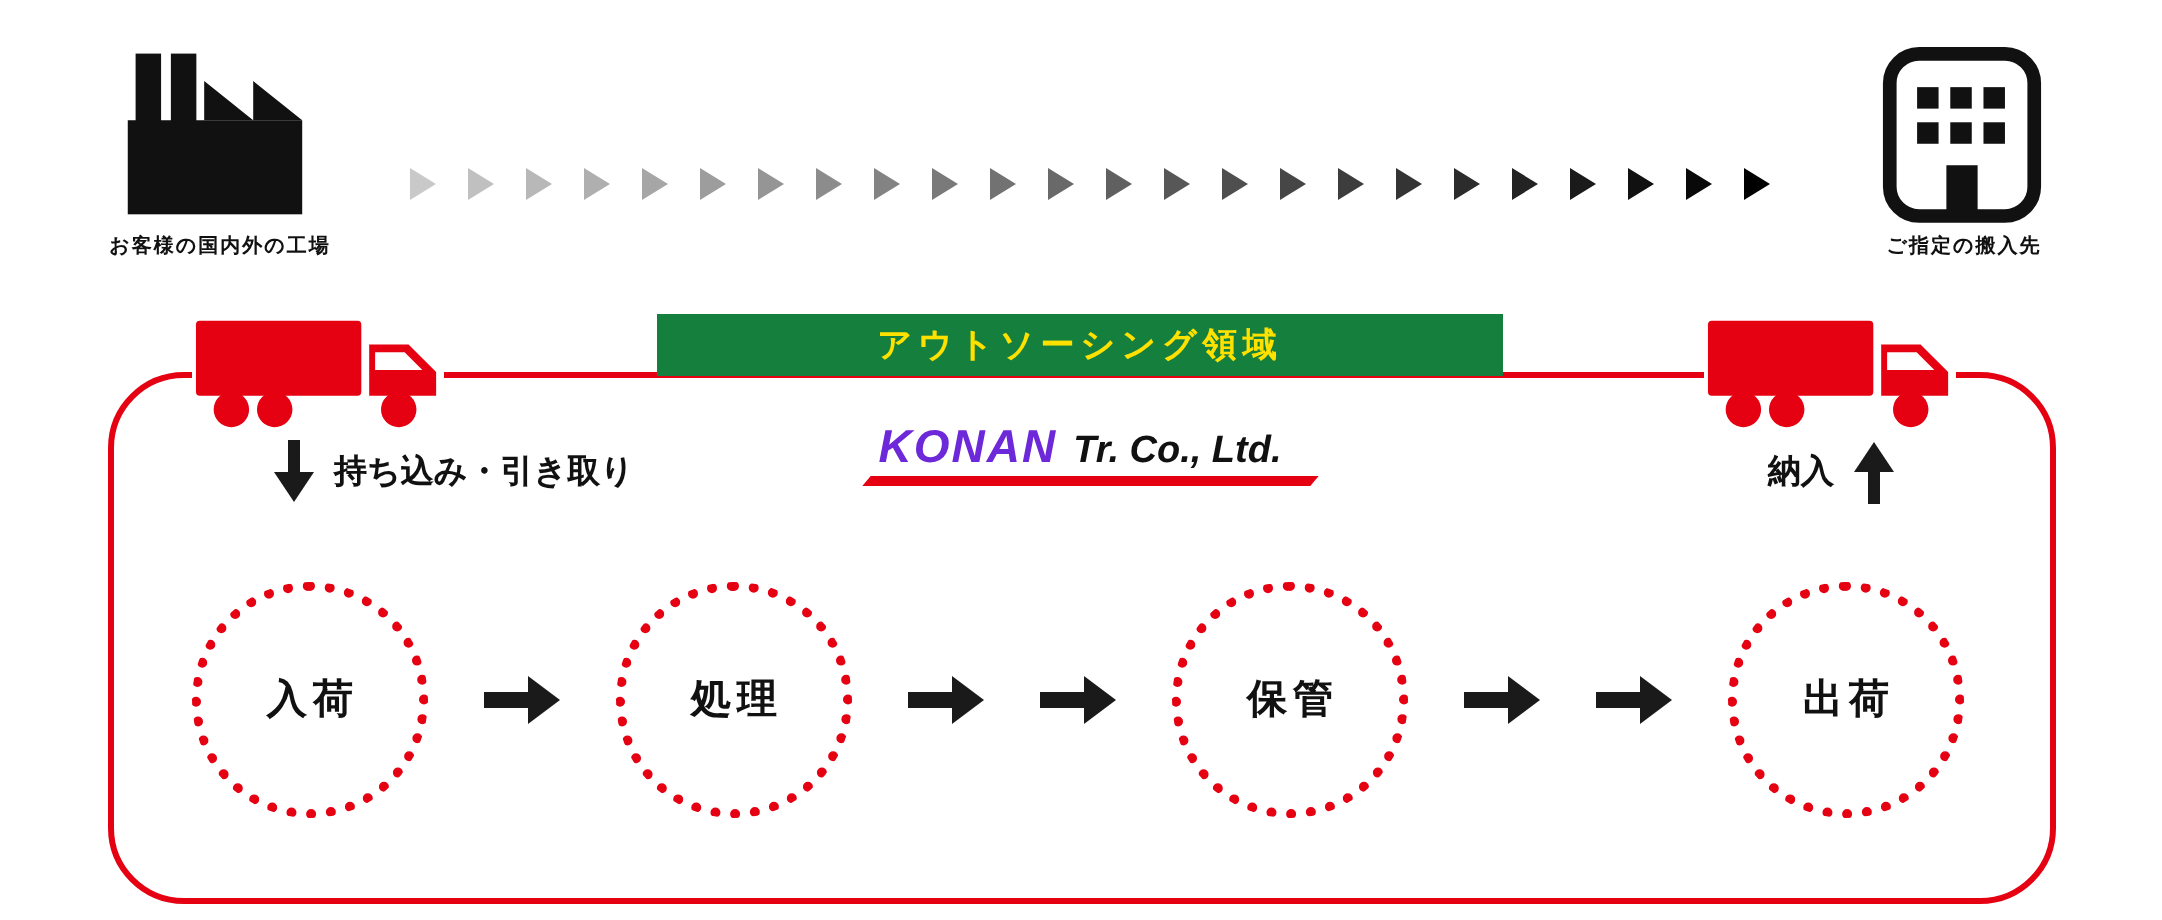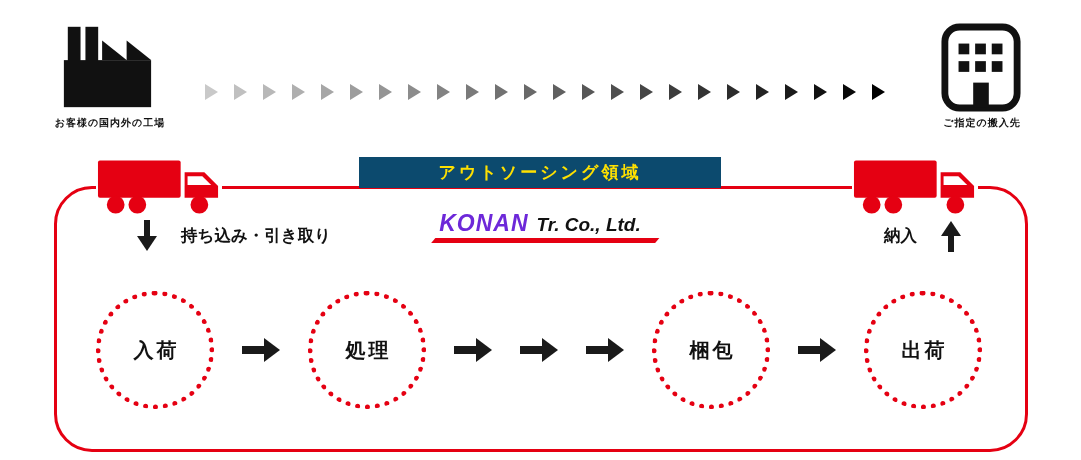--- a/index.html
+++ b/index.html
@@ -30,21 +30,21 @@
   .tri {
     width: 0; height: 0;
     border-top: 8px solid transparent;
     border-bottom: 8px solid transparent;
     border-left: 13px solid #000;
   }
 
   
   .banner {
     position: absolute; left: 540px; top: 157px; transform: translateX(-50%);
-    width: 362px; height: 31px; background: #0c4a6e; color: #ffe100;
+    width: 423px; height: 31px; background: #15803d; color: #ffe100;
     display: flex; align-items: center; justify-content: center;
     font-size: 17px; font-weight: 700; letter-spacing: 3px; z-index: 5;
   }
 
   
   .outsourcing-box {
     position: absolute; left: 54px; top: 186px; width: 974px; height: 266px;
     border: 3px solid #e50012; border-radius: 38px; background: #fff; z-index: 1;
   }
 
@@ -61,21 +61,21 @@
   }
   .logo-part1 { font-size: 23px; letter-spacing: 1px; color: #6d28d9; }
   .logo-part2 { font-size: 19px; margin-left: 8px; color: #111; }
   .logo-underline {
     position: absolute; left: -2px; right: -12px; bottom: 0; height: 5px;
     background: #e50012; transform: skewX(-40deg);
   }
 
   
   .note {
-    position: absolute; z-index: 6; display: flex; align-items: center; gap: 23px;
+    position: absolute; z-index: 6; display: flex; align-items: center; gap: 9px;
     font-size: 16.5px; font-weight: 700; white-space: nowrap;
   }
   .note-left { left: 136px; top: 220px; }
   .note-right { left: 884px; top: 220px; }
 
   
   .process-row {
     position: absolute; left: 96px; top: 291px; width: 886px; z-index: 4;
     display: flex; align-items: center; justify-content: space-between;
   }
@@ -224,30 +224,30 @@
       <rect x="0" y="9" width="23" height="8" fill="#1a1a1a"></rect>
         <polygon points="22,1 38,13 22,25" fill="#1a1a1a"></polygon>
     </svg>
 
 
     <svg class="step-arrow" width="38" height="26" viewBox="0 0 38 26">
       <rect x="0" y="9" width="23" height="8" fill="#1a1a1a"></rect>
         <polygon points="22,1 38,13 22,25" fill="#1a1a1a"></polygon>
     </svg>
 
-
-    <svg class="step-arrow" width="38" height="26" viewBox="0 0 38 26">
-      <rect x="0" y="9" width="23" height="8" fill="#1a1a1a"></rect>
-        <polygon points="22,1 38,13 22,25" fill="#1a1a1a"></polygon>
-    </svg>
-
-    <div class="step-circle">
-      <span class="step-line">梱包</span>
-      <span class="step-line"></span>
-    </div>
+    <div class="step-circle">
+      <span class="step-line">保管</span>
+      <span class="step-line"></span>
+    </div>
+
+    <svg class="step-arrow" width="38" height="26" viewBox="0 0 38 26">
+      <rect x="0" y="9" width="23" height="8" fill="#1a1a1a"></rect>
+        <polygon points="22,1 38,13 22,25" fill="#1a1a1a"></polygon>
+    </svg>
+
 
     <svg class="step-arrow" width="38" height="26" viewBox="0 0 38 26">
       <rect x="0" y="9" width="23" height="8" fill="#1a1a1a"></rect>
         <polygon points="22,1 38,13 22,25" fill="#1a1a1a"></polygon>
     </svg>
 
     <div class="step-circle">
       <span class="step-line">出荷</span>
       <span class="step-line"></span>
     </div>

